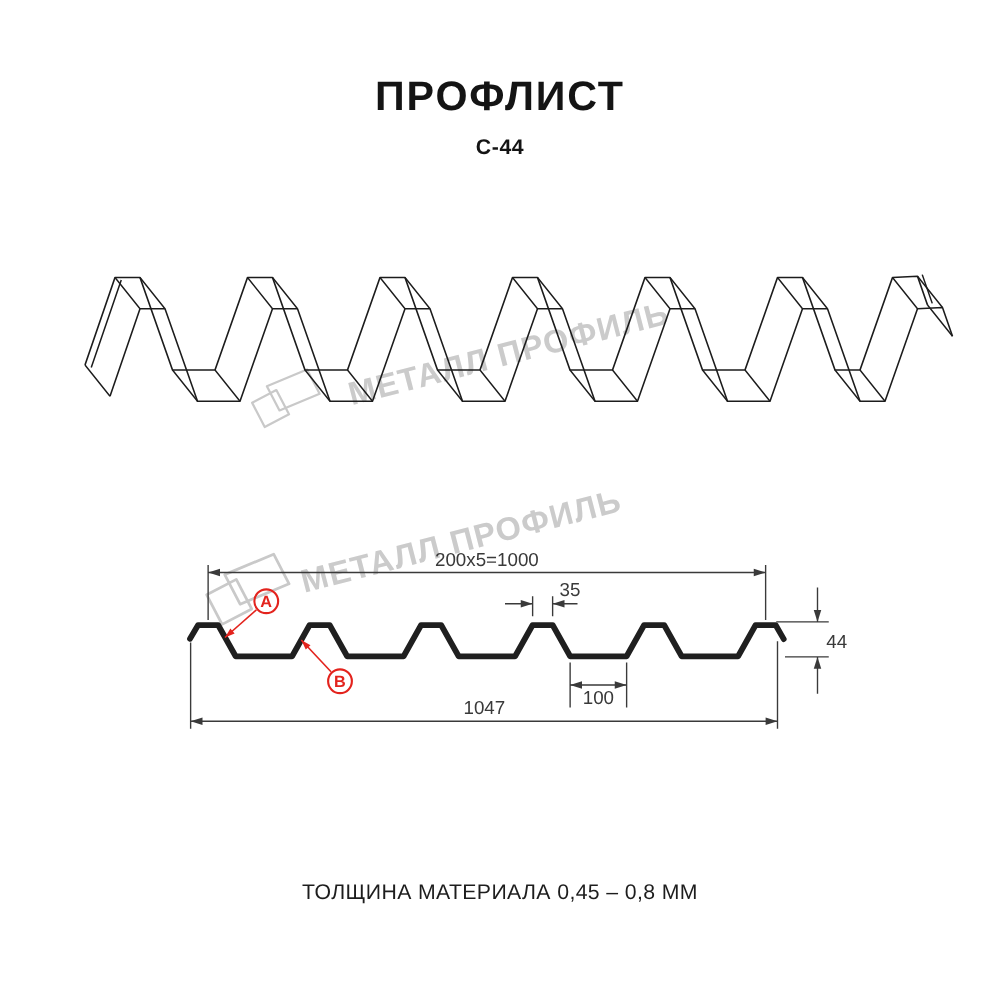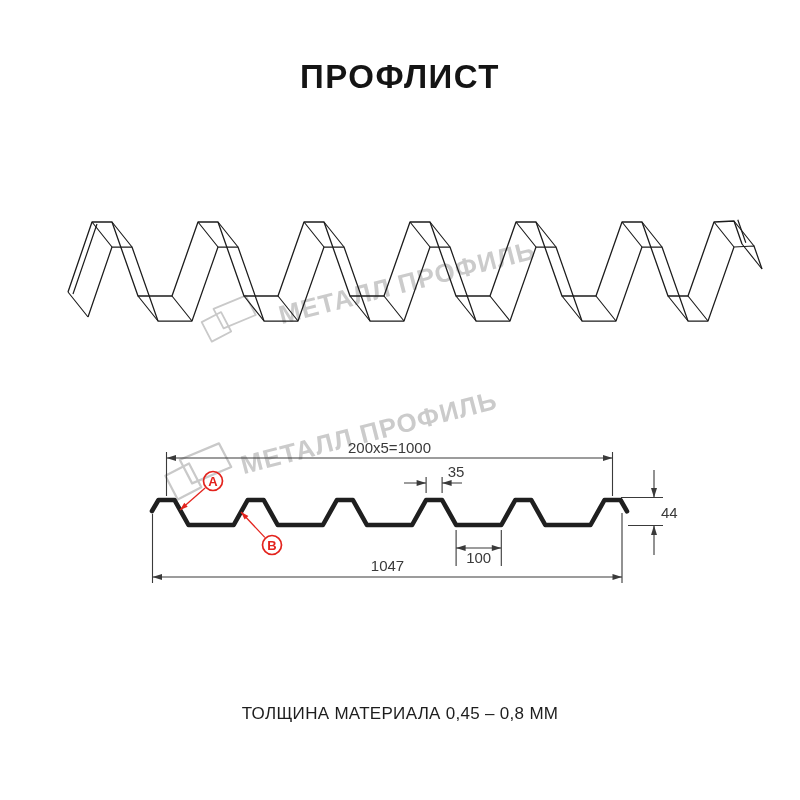--- a/index.html
+++ b/index.html
@@ -14,20 +14,21 @@
   svg{position:absolute;left:0;top:0;}
   svg text.dim{font-family:"Liberation Sans",sans-serif;font-size:15px;fill:#3a3a3a;}
   svg text.ptlabel{font-family:"Liberation Sans",sans-serif;font-size:13px;font-weight:700;}
   svg text.wm{font-family:"Liberation Sans",sans-serif;font-size:26px;font-weight:700;letter-spacing:1px;}
 </style>
 </head>
 <body>
 
 <div id="page">
   <h1 id="main-title">ПРОФЛИСТ</h1>
+  <div id="sub-title">С-44</div>
   <svg id="cv" width="800" height="800" viewBox="0 0 800 800">
       <g transform="translate(206,352) rotate(-14.5)">
         <g transform="translate(0,-48) scale(0.82)">
           <path d="M22,10 L64,4 L70,30 L28,36 Z" fill="none" stroke="#c9c9c9" stroke-width="2.2" stroke-linejoin="round"></path>
           <path d="M4,22 L30,16 L36,42 L10,48 Z" fill="none" stroke="#c9c9c9" stroke-width="2.2" stroke-linejoin="round"></path>
         </g>
         <text x="80" y="-8" class="wm" fill="#cbcbcb">МЕТАЛЛ ПРОФИЛЬ</text>
       </g>
       <g transform="translate(168,502) rotate(-14.5)">
         <g transform="translate(0,-48) scale(1)">

